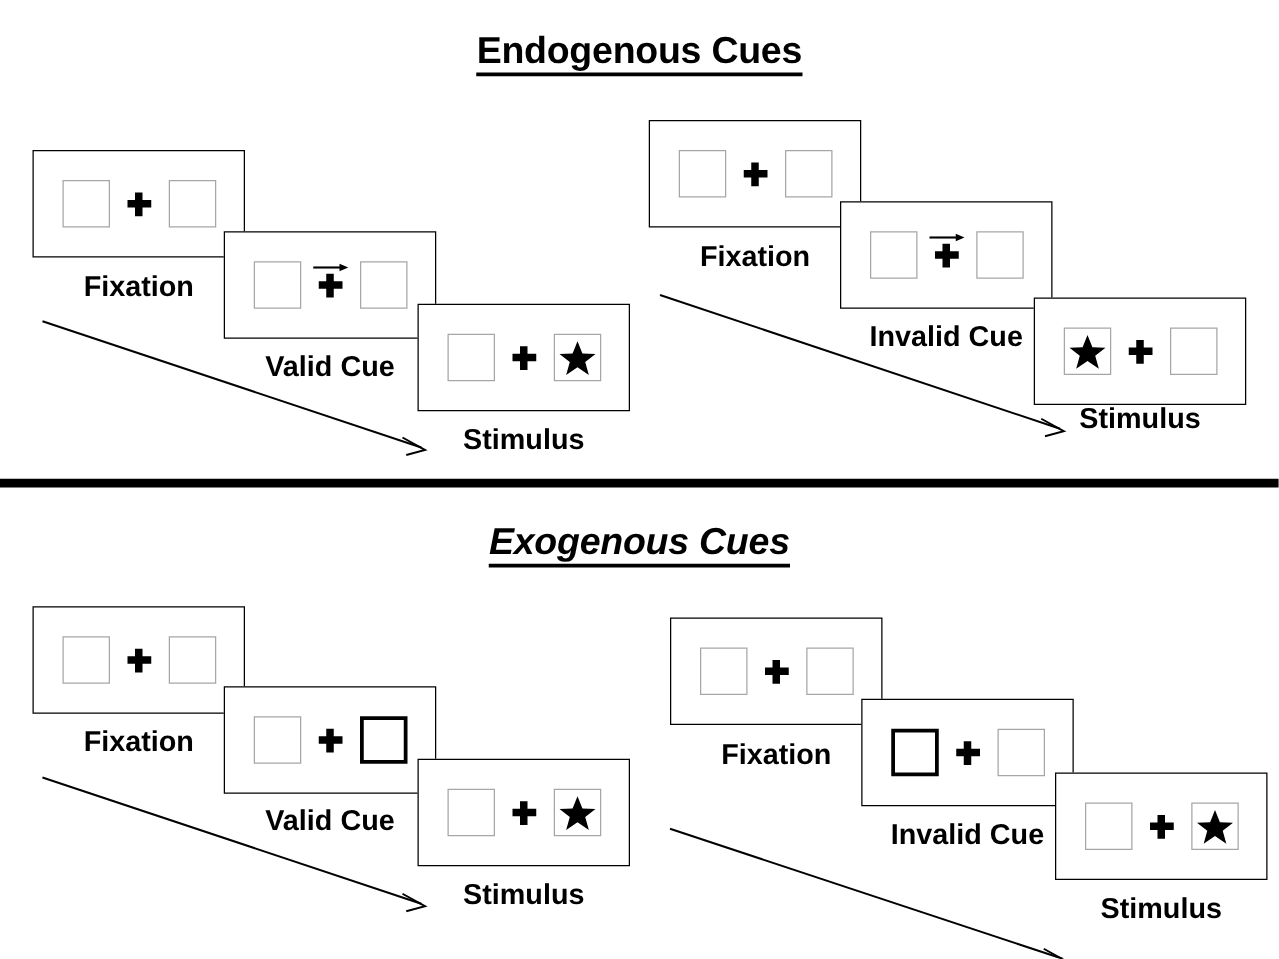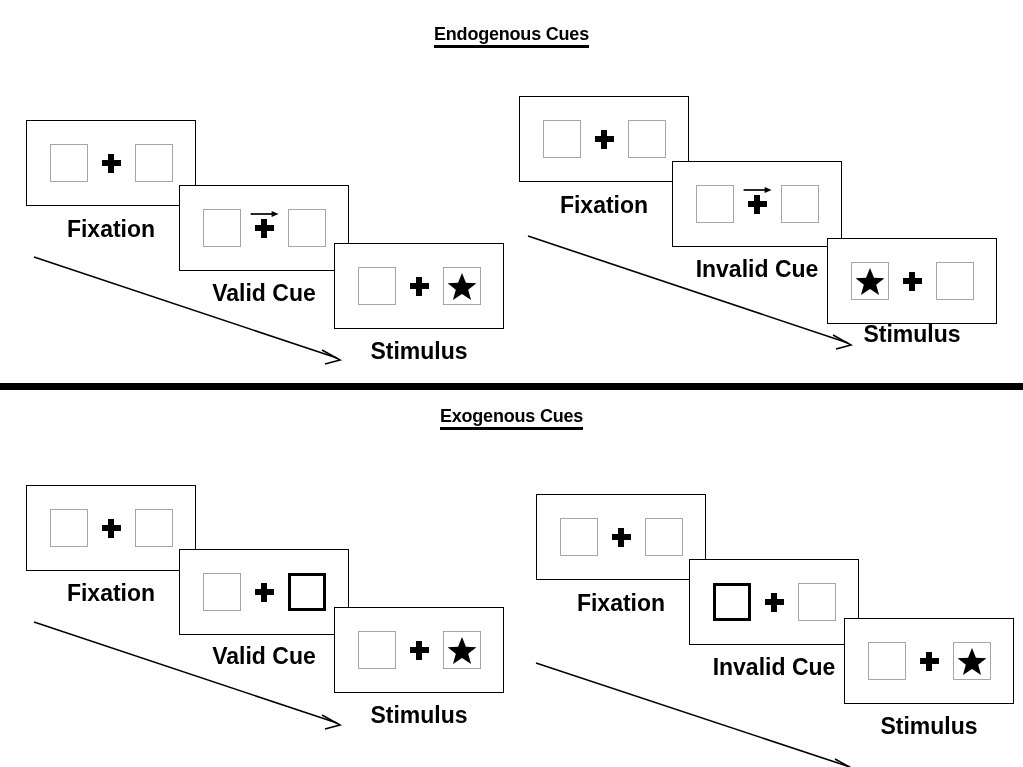--- a/index.html
+++ b/index.html
@@ -13,31 +13,31 @@
     position: relative;
     font-family: "Liberation Sans", sans-serif;
     overflow: hidden;
   }
 
   
   .section-title {
     position: absolute;
     width: 100%;
     text-align: center;
-    font-size: 18px;
+    font-size: 30px;
     font-weight: bold;
     color: #000;
     letter-spacing: -0.2px;
   }
   .section-title span {
     border-bottom: 3px solid #000;
     padding-bottom: 1px;
   }
   #title-endogenous { top: 24px; }
-  #title-exogenous  { top: 406px; }
+  #title-exogenous  { top: 417px; font-style: italic; }
 
   
   #divider {
     position: absolute;
     left: 0;
     top: 383px;
     width: 1023px;
     height: 7px;
     background: #000;
   }

